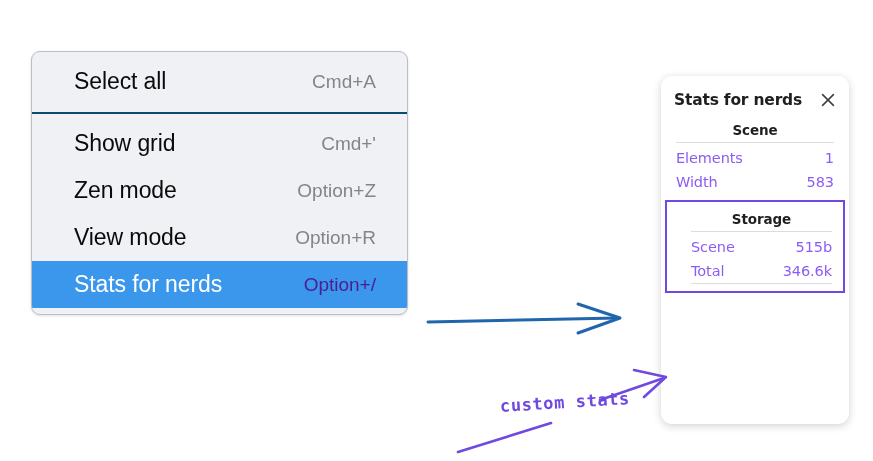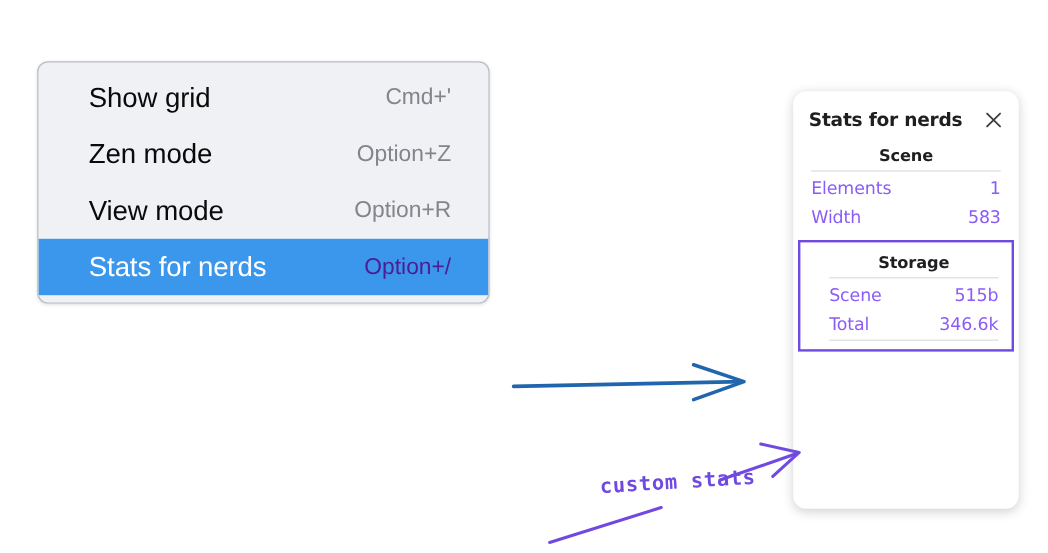--- a/index.html
+++ b/index.html
@@ -25,21 +25,21 @@
     background: #f0f1f4;
     border: 1px solid #b9bec7;
     border-radius: 9px;
     box-shadow: 0 1px 3px rgba(0,0,0,0.12);
     overflow: hidden;
   }
   .menu-group {
     padding: 6px 0;
   }
   .menu-group.group-top { padding-bottom: 7px; }
-  .menu-group + .menu-group { border-top: 2px solid #a21caf; }
+  .menu-group + .menu-group { border-top: 2px solid #0c4a6e; }
 
   .menu-item {
     position: relative;
     height: 47px;
     display: flex;
     align-items: center;
     padding: 0 0 0 42px;
     box-sizing: border-box;
     cursor: default;
   }
@@ -158,20 +158,26 @@
     white-space: nowrap;
     transform: rotate(-3.5deg);
     transform-origin: left center;
   }
 </style>
 </head>
 <body>
 
 <div id="context-menu">
 
+  <div class="menu-group group-top">
+    <div class="menu-item">
+      <span class="label">Select all</span>
+      <span class="shortcut">Cmd+A</span>
+    </div>
+  </div>
 
   <div class="menu-group">
     <div class="menu-item">
       <span class="label">Show grid</span>
       <span class="shortcut">Cmd+'</span>
     </div>
     <div class="menu-item">
       <span class="label">Zen mode</span>
       <span class="shortcut">Option+Z</span>
     </div>

